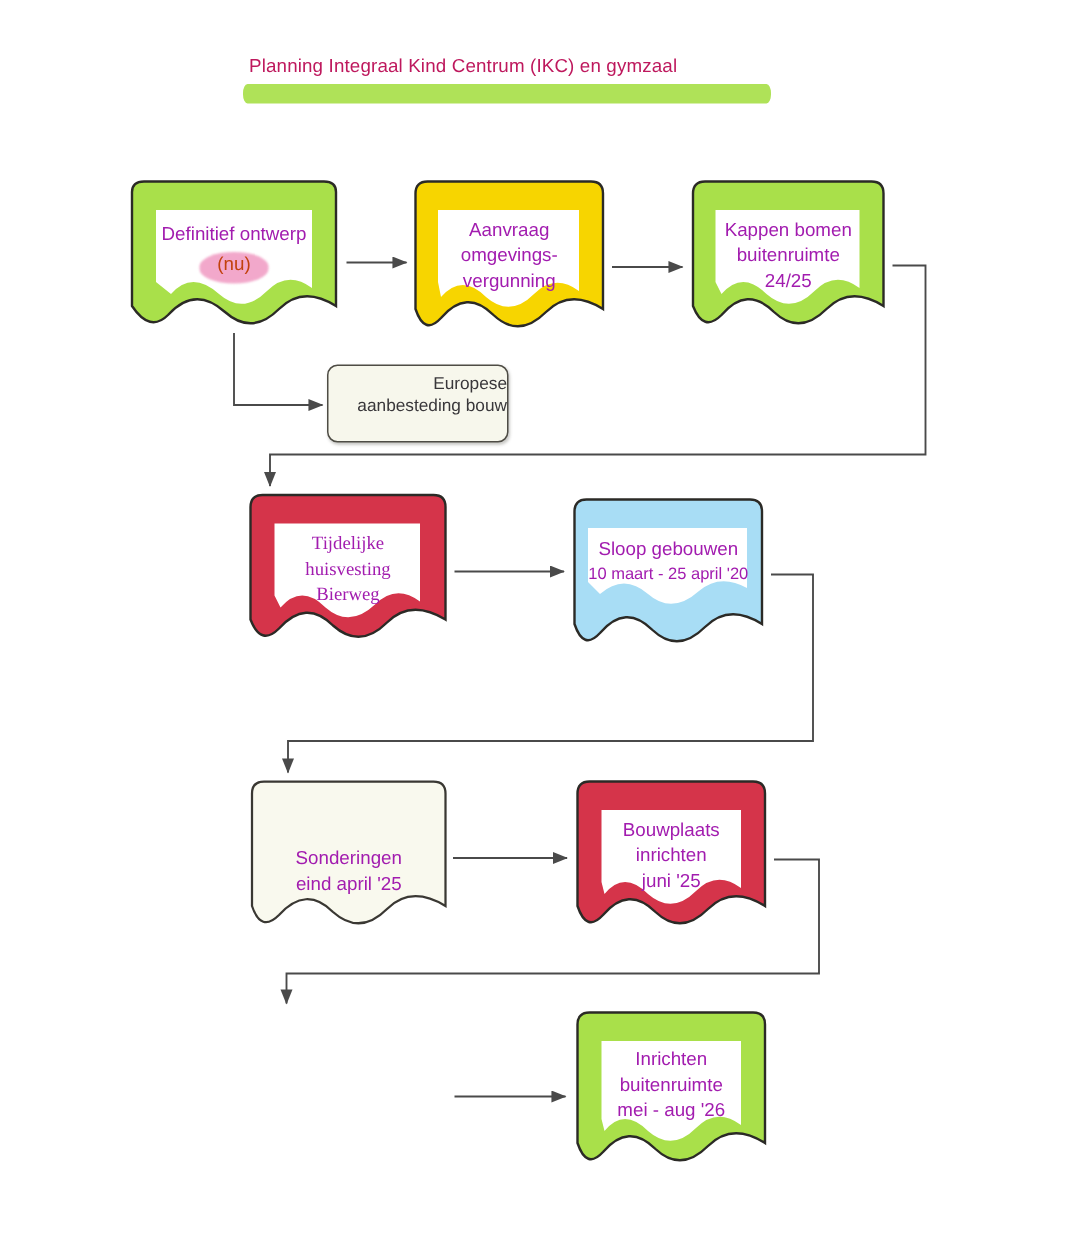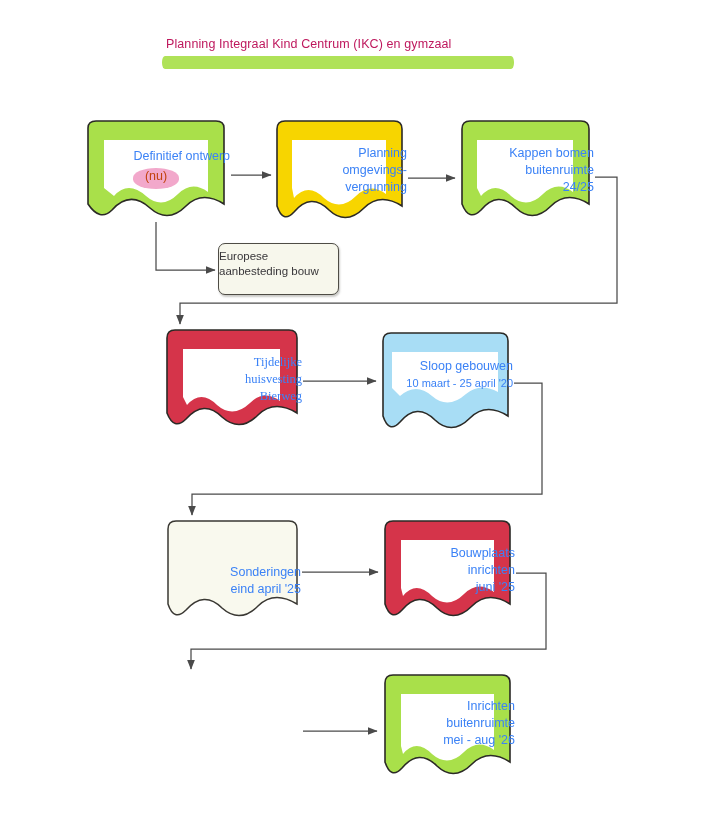--- a/index.html
+++ b/index.html
@@ -26,36 +26,36 @@
   }
 
   
   #wires { position:absolute; left:0; top:0; width:723px; height:838px; }
 
   
   .node { position:absolute; }
   .node .shape { position:absolute; inset:0; }
   .node .label {
     position:absolute; left:0; right:0;
-    text-align:right; color:#3b82f6;
+    text-align:center; color:#a21caf;
     font-size:12.5px; line-height:17px;
     z-index:3; pointer-events:none;
   }
   .node .label .l1, .node .label .l2, .node .label .l3 { display:block; white-space:nowrap; }
   .node.small-sub .label .l2 { font-size:11px; }
 
   
   #node-tender {
     position:absolute; left:218px; top:243px; width:121px; height:52px;
     border:1.4px solid #4e4c45; border-radius:7px;
     background:#f7f7ec;
     box-shadow:1px 1.5px 2px rgba(80,80,70,.30);
   }
   #node-tender .label {
-    position:absolute; top:5px; left:0; right:0; text-align:left;
+    position:absolute; top:5px; left:0; right:0; text-align:right;
     font-size:11.5px; line-height:15px; color:#39373a;
   }
 
   
   #nu-highlight {
     position:absolute; width:46px; height:21px;
     background:#f09ac2; border-radius:50%/46%;
     opacity:.85; filter:blur(.6px); z-index:2;
   }
   #nu-text {
@@ -114,21 +114,21 @@
     <div id="nu-text" style="left:51px;top:51px;">(nu)</div>
   </div>
 
   <div class="node" id="n-aanvraag" style="left:272px;top:118px;width:135px;height:110px;">
     <svg class="shape" viewBox="0 0 135 110" xmlns="http://www.w3.org/2000/svg">
       <path d="M5,11 Q5,3 13,3 L122,3 Q130,3 130,11 L130,88
                Q108,74 92,90 Q74,108 57,92 Q39,74 22,94 Q11,106 5,88 Z" fill="#f7d500" stroke="#2b2a26" stroke-width="1.6"></path>
       <path d="M20,22 L114,22 L114,76 Q98,64 84,78 Q68,94 52,80 Q36,64 22,80 L20,70 Z" fill="#ffffff" stroke="none"></path>
     </svg>
     <div class="label" style="top:27px;">
-      <span class="l1">Planning</span>
+      <span class="l1">Aanvraag</span>
       <span class="l2">omgevings-</span>
       <span class="l3">vergunning</span>
     </div>
   </div>
 
   <div class="node" id="n-kappen" style="left:457px;top:118px;width:137px;height:108px;">
     <svg class="shape" viewBox="0 0 137 108" xmlns="http://www.w3.org/2000/svg">
       <path d="M5,11 Q5,3 13,3 L124,3 Q132,3 132,11 L132,86
                Q110,72 94,88 Q76,106 59,90 Q41,72 24,92 Q12,104 5,86 Z" fill="#a9e04a" stroke="#2b2a26" stroke-width="1.6"></path>
       <path d="M20,22 L116,22 L116,74 Q100,62 86,76 Q70,92 54,78 Q38,62 24,78 L20,70 Z" fill="#ffffff" stroke="none"></path>

